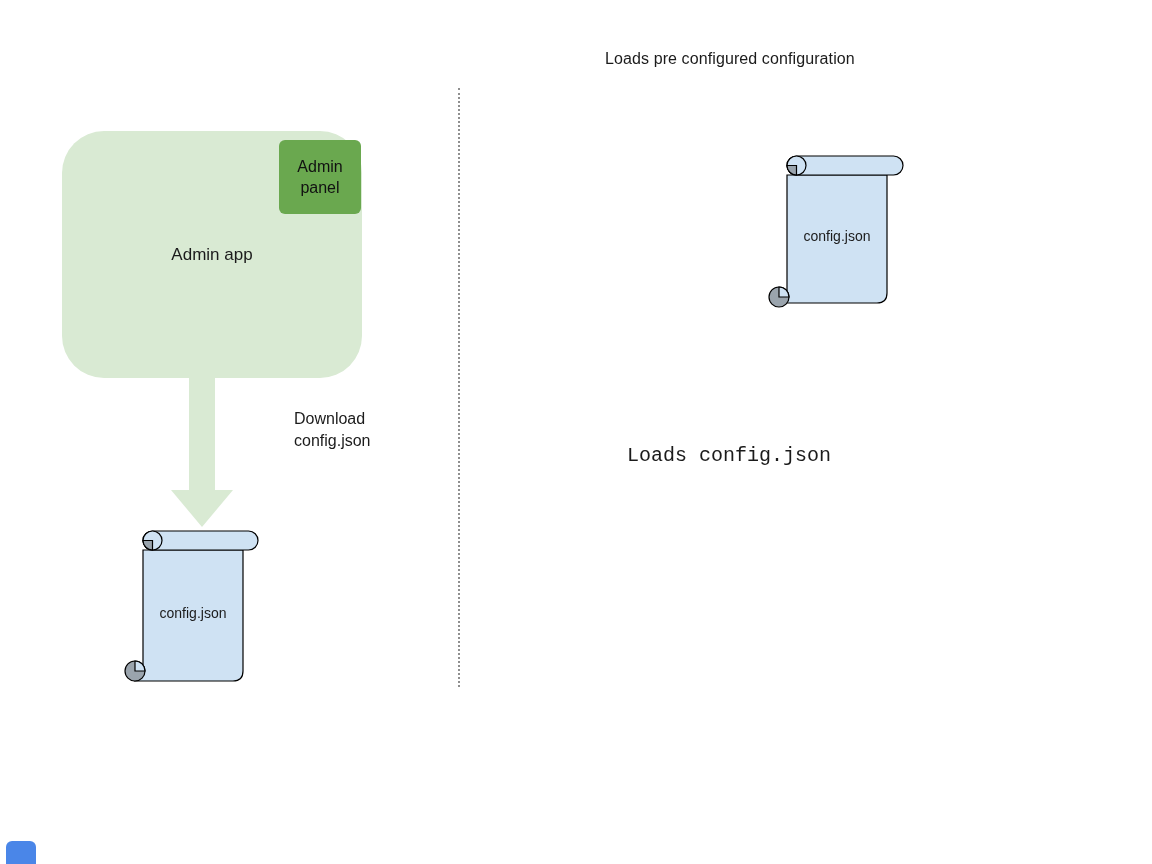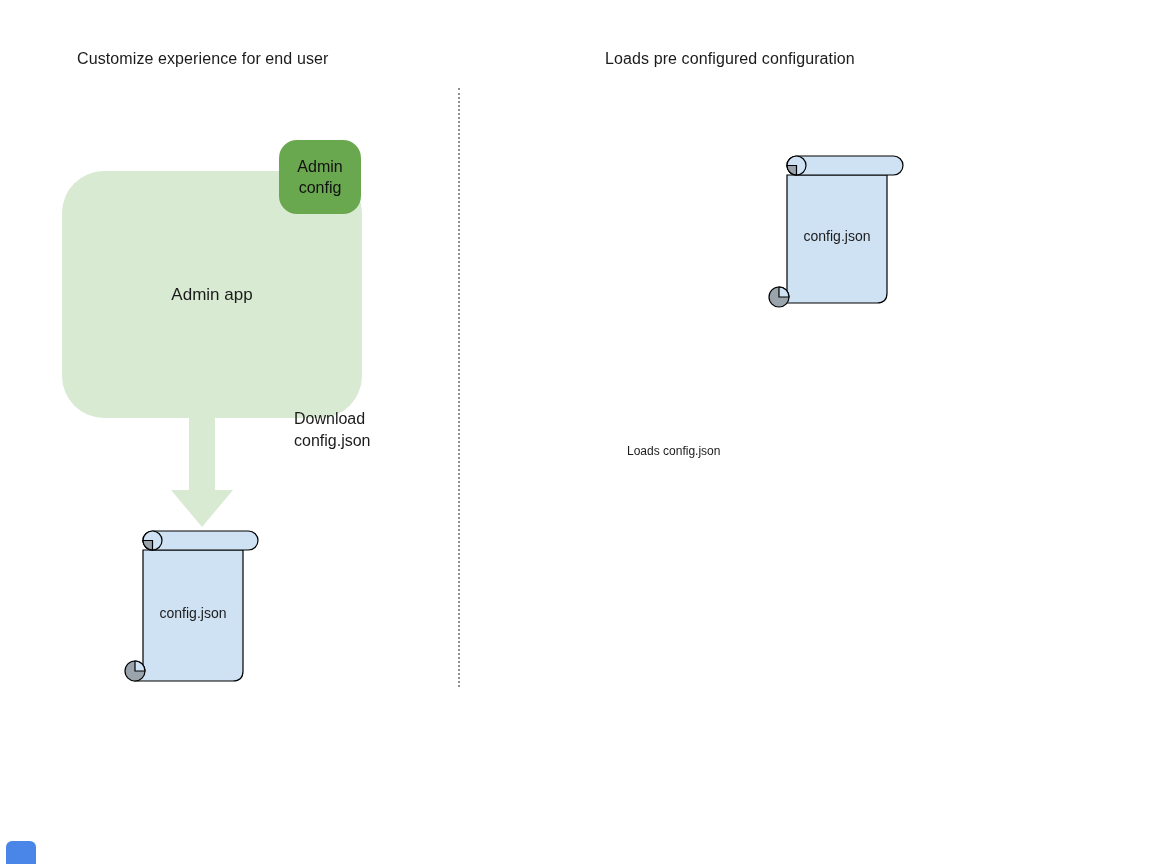--- a/index.html
+++ b/index.html
@@ -15,55 +15,56 @@
   .title {
     position: absolute;
     font-size: 16px;
     letter-spacing: 0.1px;
     white-space: nowrap;
   }
   .app-box {
     position: absolute;
     border-radius: 42px;
   }
-  .admin-box { left: 62px; top: 131px; width: 300px; height: 247px; background: var(--admin-app-fill); margin-top: 40px; }
+  .admin-box { left: 62px; top: 131px; width: 300px; height: 247px; background: var(--admin-app-fill); }
   .demo-box  { left: 597px; top: 147px; width: 300px; height: 243px; background: var(--demo-app-fill); }
   .app-label {
     position: absolute;
     font-size: 17px;
     white-space: nowrap;
   }
   .admin-box .app-label { left: 0; right: 0; top: 114px; text-align: center; }
   .demo-box  .app-label { left: 60px; top: 111px; }
   .admin-panel {
     position: absolute;
     left: 279px; top: 140px;
     width: 82px; height: 74px;
     background: var(--admin-panel-fill);
-    border-radius: 18px;
+    border-radius: 6px;
     display: flex;
     flex-direction: column;
     align-items: center;
     justify-content: center;
     font-size: 16px;
     line-height: 21px;
     color: #111;
     text-align: center;
   }
   .two-line {
     position: absolute;
     font-size: 16px;
     line-height: 22px;
   }
   .dl-label { left: 250px; top: 408px; margin-left: 44px; }
   .caption {
     position: absolute;
     left: 627px; top: 444px;
-    font-size: 12px;
+    font-size: 20px;
     white-space: nowrap;
+    font-family: Liberation Mono, monospace;
   }
   .divider {
     position: absolute;
     left: 458px; top: 88px;
     height: 599px;
     width: 0;
     border-left: 2px dotted var(--divider-color, #999);
   }
   svg.scroll, svg.arrow { position: absolute; overflow: visible; }
   .sfill { fill: var(--scroll-fill); stroke: var(--outline-color); stroke-width: 1.2; }
@@ -81,29 +82,28 @@
     width: 30px; height: 30px;
     border-radius: 6px;
     background: var(--corner-square-fill);
   }
 </style>
 </head>
 <body>
 
 <div class="canvas">
 
-  <div class="title" style="left:77px; top:50px;">Customize experience for end user</div>
 
   <div class="app-box admin-box">
     <div class="app-label">Admin app</div>
   </div>
 
   <div class="admin-panel">
     <span>Admin</span>
-    <span>config</span>
+    <span>panel</span>
   </div>
 
   <svg class="arrow" style="left:160px; top:378px;" width="85" height="152" viewBox="0 0 85 152">
     <polygon class="arrow-shape" points="29,0 55,0 55,112 73,112 42,149 11,112 29,112"></polygon>
   </svg>
 
   <div class="two-line dl-label">
     <div>Download</div>
     <div>config.json</div>
   </div>

